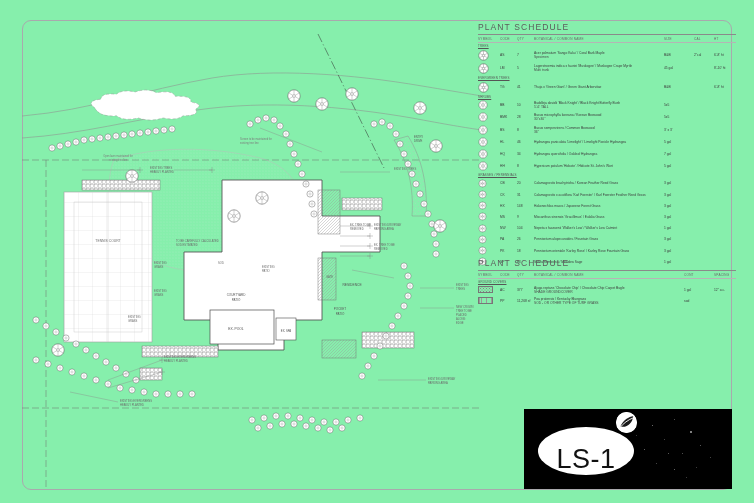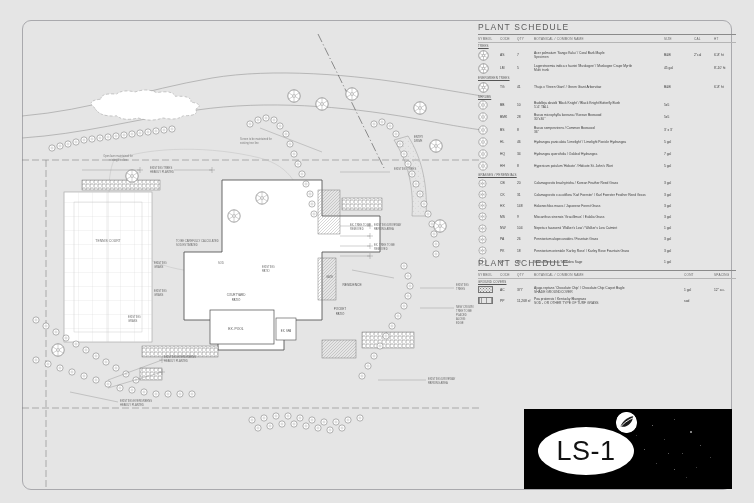--- a/index.html
+++ b/index.html
@@ -5,21 +5,21 @@
 <style>
   * { box-sizing: border-box; }
   html, body {
     margin: 0; padding: 0;
     background: #ffffff;
     font-family: "Liberation Sans", sans-serif;
   }
   #sheet {
     position: relative;
     width: 754px; height: 503px;
-    background: #e5e5e5;
+    background: #86efac;
     overflow: hidden;
   }
   
   .sheet-border {
     position: absolute;
     left: 22px; top: 20px;
     width: 710px; height: 470px;
     border: 1px solid #araraa;
     border: 1px solid #a9a9ad;
     border-radius: 9px;
@@ -116,21 +116,21 @@
     width: 208px; height: 80px;
     background: #000000;
     overflow: hidden;
   }
   #sheet-badge {
     position: absolute;
     left: 14px; top: 18px;
     width: 96px; height: 48px;
     background: #ffffff;
     border-radius: 48px / 24px;
-    display: flex; align-items: center; justify-content: center;
+    display: flex; align-items: flex-end; justify-content: center;
   }
   #sheet-badge span {
     font-size: 27px;
     letter-spacing: .5px;
     color: #111;
     font-family: "Liberation Sans", sans-serif;
   }
   #logo-mark {
     position: absolute;
     left: 92px; top: 3px;

